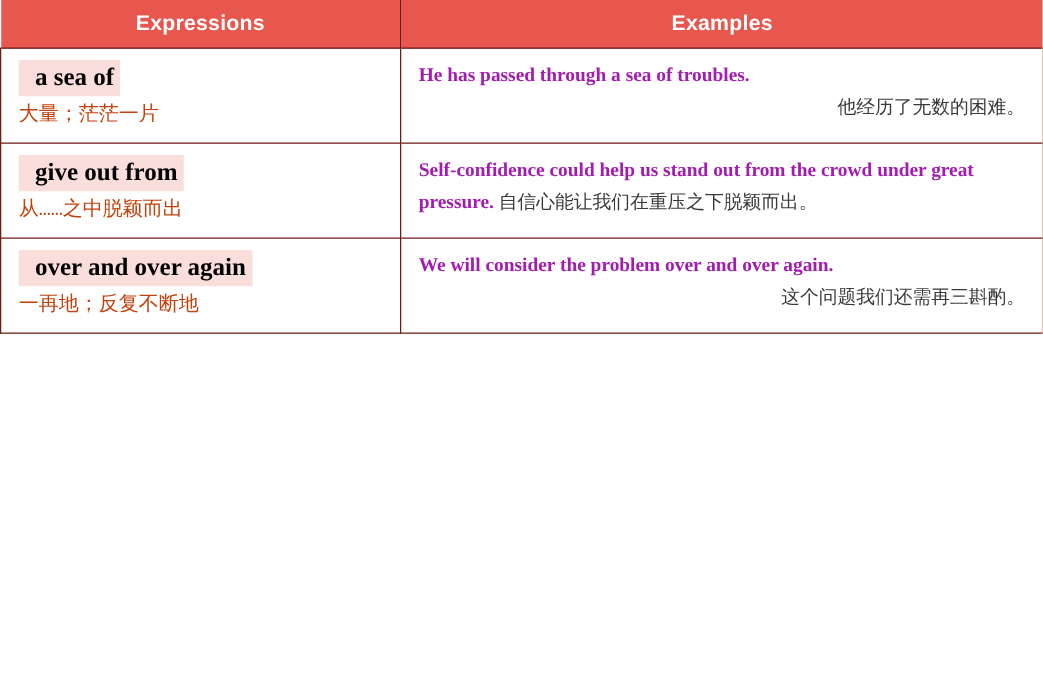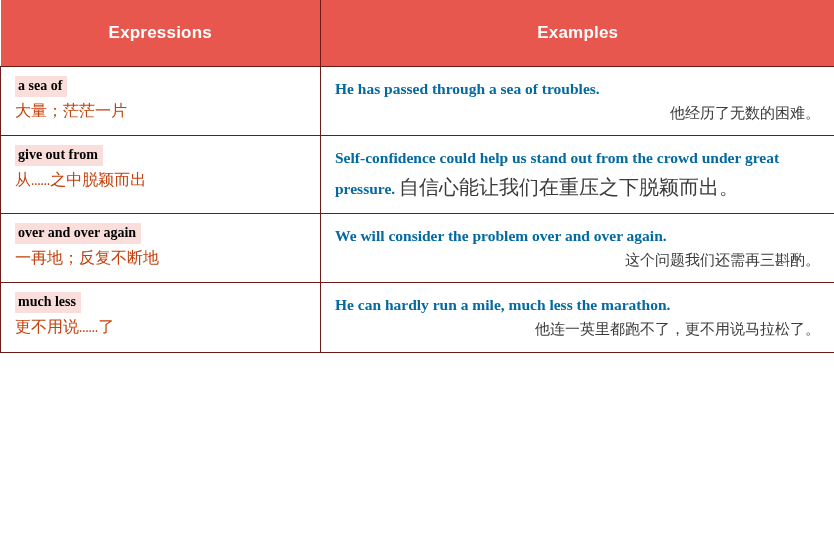--- a/index.html
+++ b/index.html
@@ -34,21 +34,21 @@
   
   thead th {
     background: #e8574d;
     color: #ffffff;
     font-family: "Liberation Sans", "DejaVu Sans", sans-serif;
     font-weight: bold;
     font-size: 17px;
     letter-spacing: 0.2px;
     text-align: center;
     height: 38px;
-    padding: 14px;
+    padding: 0;
     border: none;
     vertical-align: middle;
   }
   thead th.th-expr {
     border-right: 1.5px solid #6d1b17;
   }
   thead tr {
     border-bottom: 1.5px solid #6d1b17;
   }
 
@@ -68,50 +68,50 @@
     border-bottom: 1.5px solid #6d1b17;
   }
 
   
   .expr-term {
     display: inline-block;
     background: #fadedc;
     color: #000000;
     font-family: "Liberation Serif", "DejaVu Serif", serif;
     font-weight: bold;
-    font-size: 14px;
+    font-size: 20px;
     line-height: 1.35;
-    padding: 1px 5px 1px 3px;
+    padding: 1px 5px 1px 13px;
     margin-bottom: 3px;
   }
   .expr-cn {
     display: block;
     color: #c2410c;
     font-family: Liberation Mono, monospace;
     font-size: 16px;
     line-height: 1.5;
     font-weight: normal;
   }
 
   
   .ex-line {
     font-size: 15.5px;
     line-height: 1.62;
     color: #111111;
   }
   .ex-en {
     font-family: "Liberation Serif", "DejaVu Serif", serif;
     font-weight: bold;
-    color: #0369a1;
+    color: #a21caf;
   }
   .ex-cn {
     font-family: Liberation Sans, sans-serif;
     font-weight: normal;
     color: #3a3a3a;
-    font-size: 20px;
+    font-size: 15px;
   }
   .ex-cn-block {
     display: block;
     font-family: "DejaVu Sans", "Liberation Sans", sans-serif;
     font-weight: normal;
     color: #3a3a3a;
     font-size: 15px;
     line-height: 1.62;
     text-align: right;
   }
@@ -145,22 +145,15 @@
             <div class="ex-line"><span class="ex-en">Self-confidence could help us stand out from the crowd under great pressure.</span> <span class="ex-cn">自信心能让我们在重压之下脱颖而出。</span></div>
           </td>
         </tr>
         <tr>
           <td class="cell-expr"><span class="expr-term">over and over again</span><span class="expr-cn">一再地；反复不断地</span></td>
           <td class="cell-ex">
             <div class="ex-line"><span class="ex-en">We will consider the problem over and over again.</span></div>
             <span class="ex-cn-block">这个问题我们还需再三斟酌。</span>
           </td>
         </tr>
-        <tr>
-          <td class="cell-expr"><span class="expr-term">much less</span><span class="expr-cn">更不用说……了</span></td>
-          <td class="cell-ex">
-            <div class="ex-line"><span class="ex-en">He can hardly run a mile, much less the marathon.</span></div>
-            <span class="ex-cn-block">他连一英里都跑不了，更不用说马拉松了。</span>
-          </td>
-        </tr>
       </tbody>
   </table>
 </div>
 
 </body></html>

